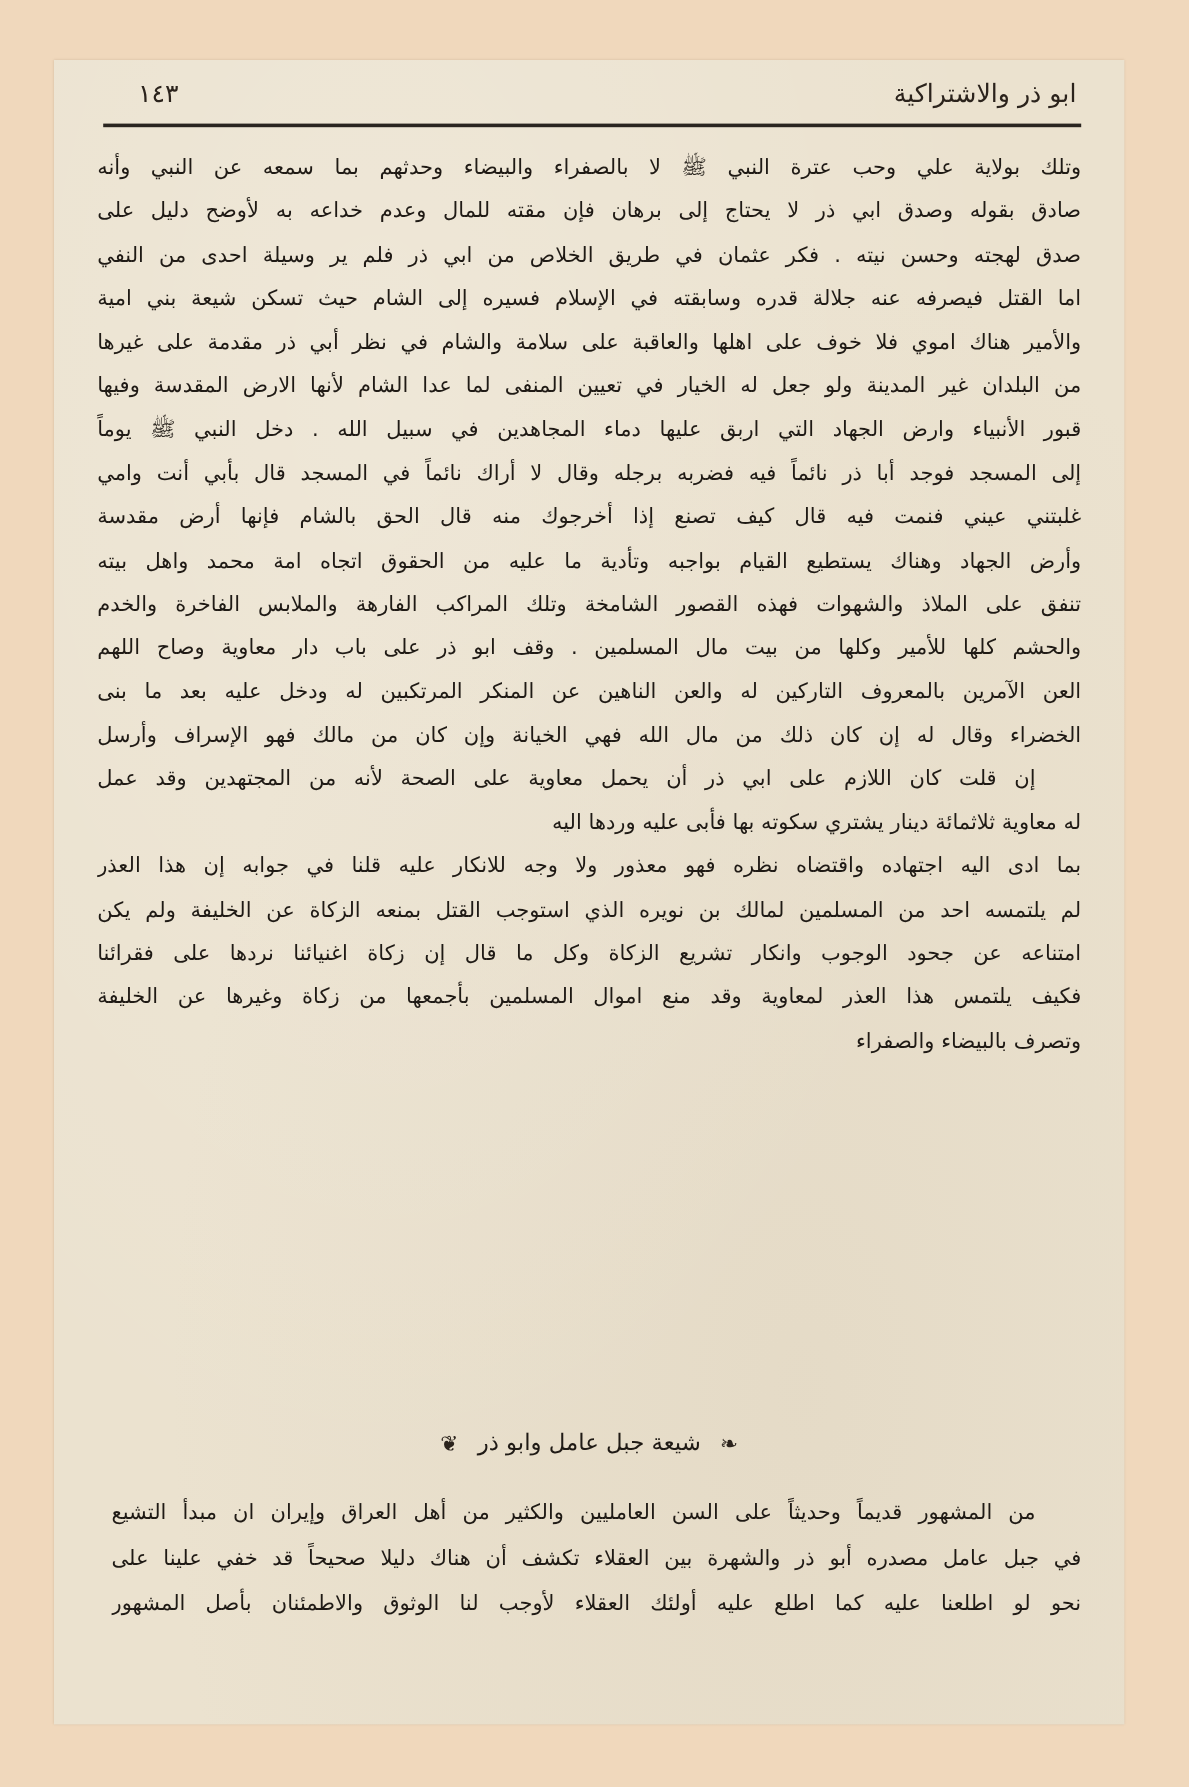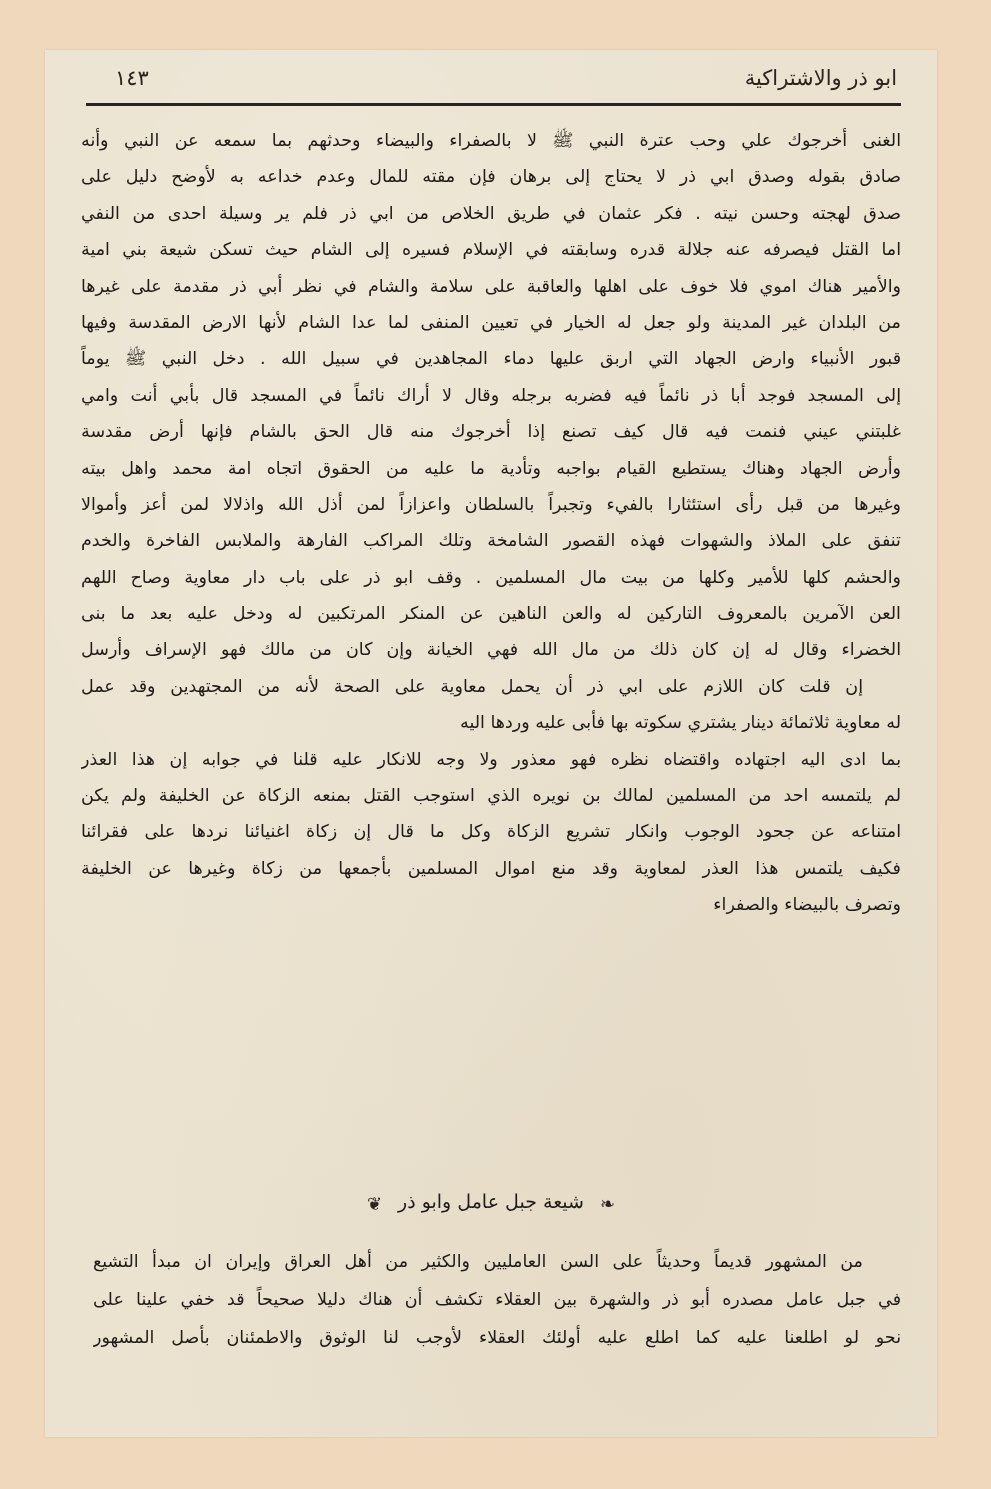--- a/index.html
+++ b/index.html
@@ -103,31 +103,30 @@
 
 <div class="page">
 
   <div class="header">
     <div class="header-title">ابو ذر والاشتراكية</div>
     <div class="page-number">١٤٣</div>
   </div>
   <div class="rule"></div>
 
   <div class="body-text">
-    <div class="line">الغنى أخرجوك علي وحب عترة النبي ﷺ لا بالصفراء والبيضاء وحدثهم بما سمعه عن النبي وأنه</div>
+    <div class="line">وتلك بولاية علي وحب عترة النبي ﷺ لا بالصفراء والبيضاء وحدثهم بما سمعه عن النبي وأنه</div>
     <div class="line">صادق بقوله وصدق ابي ذر لا يحتاج إلى برهان فإن مقته للمال وعدم خداعه به لأوضح دليل على</div>
     <div class="line">صدق لهجته وحسن نيته . فكر عثمان في طريق الخلاص من ابي ذر فلم ير وسيلة احدى من النفي</div>
     <div class="line">اما القتل فيصرفه عنه جلالة قدره وسابقته في الإسلام فسيره إلى الشام حيث تسكن شيعة بني امية</div>
     <div class="line">والأمير هناك اموي فلا خوف على اهلها والعاقبة على سلامة والشام في نظر أبي ذر مقدمة على غيرها</div>
     <div class="line">من البلدان غير المدينة ولو جعل له الخيار في تعيين المنفى لما عدا الشام لأنها الارض المقدسة وفيها</div>
     <div class="line">قبور الأنبياء وارض الجهاد التي اربق عليها دماء المجاهدين في سبيل الله . دخل النبي ﷺ يوماً</div>
     <div class="line">إلى المسجد فوجد أبا ذر نائماً فيه فضربه برجله وقال لا أراك نائماً في المسجد قال بأبي أنت وامي</div>
     <div class="line">غلبتني عيني فنمت فيه قال كيف تصنع إذا أخرجوك منه قال الحق بالشام فإنها أرض مقدسة</div>
     <div class="line">وأرض الجهاد وهناك يستطيع القيام بواجبه وتأدية ما عليه من الحقوق اتجاه امة محمد واهل بيته</div>
-    <div class="line">وغيرها من قبل رأى استئثارا بالفيء وتجبراً بالسلطان واعزازاً لمن أذل الله واذلالا لمن أعز وأموالا</div>
     <div class="line">تنفق على الملاذ والشهوات فهذه القصور الشامخة وتلك المراكب الفارهة والملابس الفاخرة والخدم</div>
     <div class="line">والحشم كلها للأمير وكلها من بيت مال المسلمين . وقف ابو ذر على باب دار معاوية وصاح اللهم</div>
     <div class="line">العن الآمرين بالمعروف التاركين له والعن الناهين عن المنكر المرتكبين له ودخل عليه بعد ما بنى</div>
     <div class="line">الخضراء وقال له إن كان ذلك من مال الله فهي الخيانة وإن كان من مالك فهو الإسراف وأرسل</div>
     <div class="line para-start">إن قلت كان اللازم على ابي ذر أن يحمل معاوية على الصحة لأنه من المجتهدين وقد عمل</div>
 
     <div class="line last">له معاوية ثلاثمائة دينار يشتري سكوته بها فأبى عليه وردها اليه</div>
     <div class="line">بما ادى اليه اجتهاده واقتضاه نظره فهو معذور ولا وجه للانكار عليه قلنا في جوابه إن هذا العذر</div>
     <div class="line">لم يلتمسه احد من المسلمين لمالك بن نويره الذي استوجب القتل بمنعه الزكاة عن الخليفة ولم يكن</div>
     <div class="line">امتناعه عن جحود الوجوب وانكار تشريع الزكاة وكل ما قال إن زكاة اغنيائنا نردها على فقرائنا</div>

